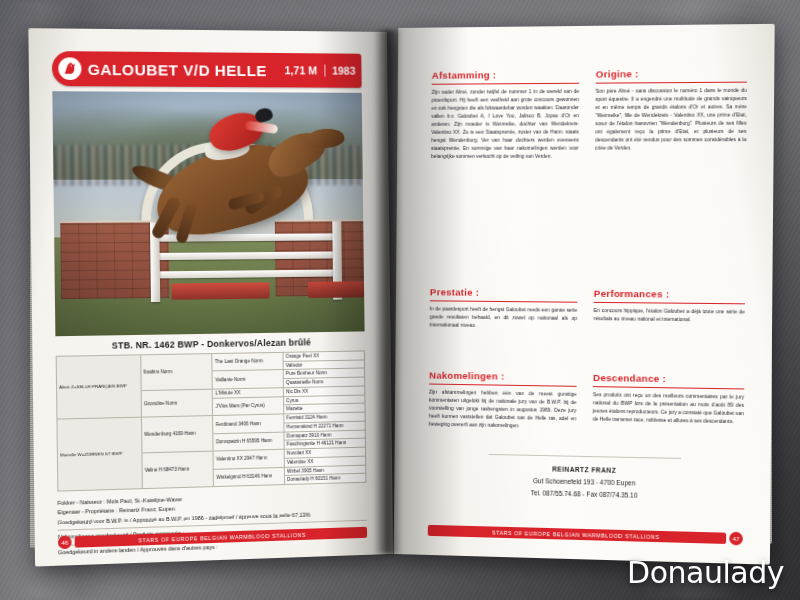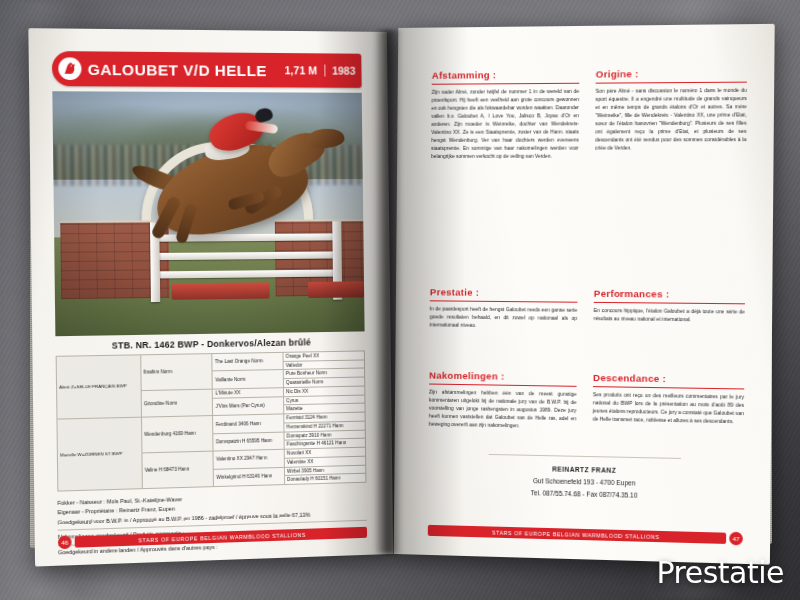--- a/index.html
+++ b/index.html
@@ -648,14 +648,14 @@
           <div class="footer-bar">STARS OF EUROPE BELGIAN WARMBLOOD STALLIONS</div>
         </div>
 
       </div>
       <div class="page-shade-r"></div>
     </div>
 
     <div id="gutter"></div>
   </div>
 
-  <div id="watermark">Prestatie</div>
+  <div id="watermark">Donaulady</div>
 </div>
 
 </body></html>

